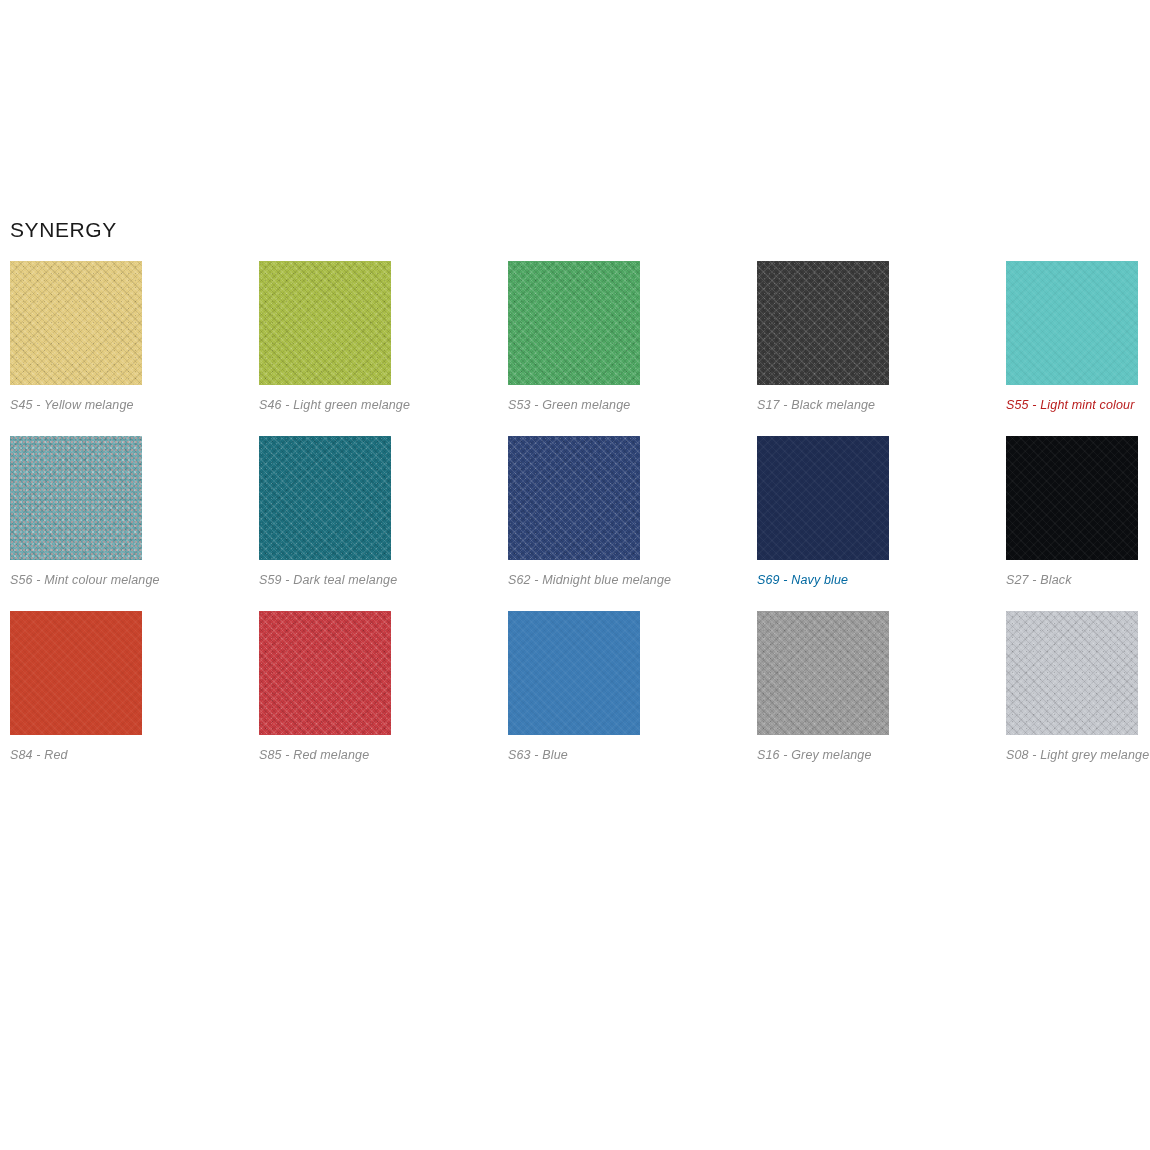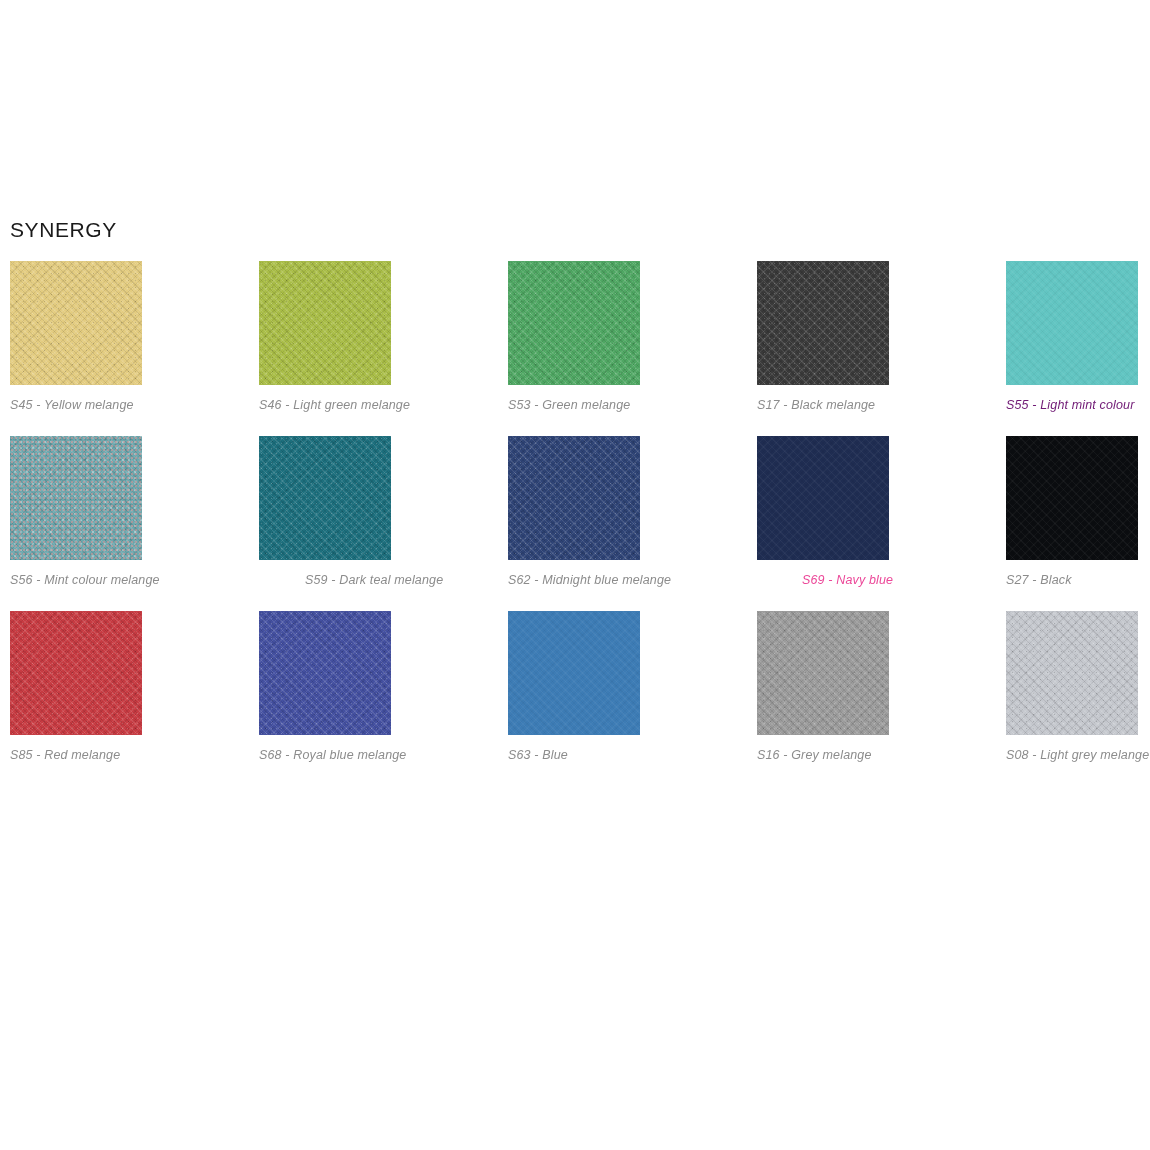--- a/index.html
+++ b/index.html
@@ -139,70 +139,69 @@
         <div class="swatch-chip" style="background-color: rgb(59, 59, 59);">
           <span class="weave"></span>
           <span class="speckle"></span>
         </div>
         <div class="swatch-label" style="color: rgb(140, 140, 140); text-align: center;">S17 - Black melange</div>
       </div>
       <div class="swatch-cell">
         <div class="swatch-chip" style="background-color: rgb(98, 197, 194);">
           <span class="weave" style="opacity: 0.32;"></span>
         </div>
-        <div class="swatch-label" style="color: #701a75;">S55 - Light mint colour</div>
+        <div class="swatch-label" style="color: #b91c1c;">S55 - Light mint colour</div>
       </div>
       <div class="swatch-cell">
         <div class="swatch-chip" style="background-color: rgb(110, 167, 173);">
           <span class="weave"></span>
           <span class="speckle" style="opacity: 1; background-image: radial-gradient(rgba(214, 150, 150, 0.55) 0.8px, rgba(0, 0, 0, 0) 1.1px), radial-gradient(rgba(255, 255, 255, 0.3) 0.8px, rgba(0, 0, 0, 0) 1.1px), radial-gradient(rgba(40, 90, 100, 0.35) 0.8px, rgba(0, 0, 0, 0) 1.1px); background-size: 4px 4px, 6px 6px, 5px 5px; background-position: 0px 0px, 2px 3px, 3px 1px;"></span>
         </div>
         <div class="swatch-label" style="color: rgb(140, 140, 140);">S56 - Mint colour melange</div>
       </div>
       <div class="swatch-cell">
         <div class="swatch-chip" style="background-color: rgb(29, 111, 125);">
           <span class="weave"></span>
           <span class="speckle"></span>
         </div>
-        <div class="swatch-label" style="color: rgb(140, 140, 140); margin-left: 46px;">S59 - Dark teal melange</div>
+        <div class="swatch-label" style="color: rgb(140, 140, 140);">S59 - Dark teal melange</div>
       </div>
       <div class="swatch-cell">
         <div class="swatch-chip" style="background-color: rgb(47, 68, 118);">
           <span class="weave"></span>
           <span class="speckle"></span>
         </div>
         <div class="swatch-label" style="color: rgb(140, 140, 140);">S62 - Midnight blue melange</div>
       </div>
       <div class="swatch-cell">
         <div class="swatch-chip" style="background-color: rgb(31, 45, 82);">
           <span class="weave" style="opacity: 0.32;"></span>
         </div>
-        <div class="swatch-label" style="color: #ec4899; margin-left: 45px;">S69 - Navy blue</div>
+        <div class="swatch-label" style="color: #0369a1;">S69 - Navy blue</div>
       </div>
       <div class="swatch-cell">
         <div class="swatch-chip" style="background-color: rgb(11, 13, 16);">
           <span class="weave" style="opacity: 0.32;"></span>
         </div>
         <div class="swatch-label" style="color: rgb(140, 140, 140);">S27 - Black</div>
       </div>
       <div class="swatch-cell">
+        <div class="swatch-chip" style="background-color: rgb(200, 67, 44);">
+          <span class="weave" style="opacity: 0.32;"></span>
+        </div>
+        <div class="swatch-label" style="color: rgb(140, 140, 140);">S84 - Red</div>
+      </div>
+      <div class="swatch-cell">
         <div class="swatch-chip" style="background-color: rgb(199, 59, 66);">
           <span class="weave"></span>
           <span class="speckle"></span>
         </div>
         <div class="swatch-label" style="color: rgb(140, 140, 140);">S85 - Red melange</div>
       </div>
       <div class="swatch-cell">
-        <div class="swatch-chip" style="background-color: rgb(68, 80, 160);">
-          <span class="weave"></span>
-          <span class="speckle"></span>
-        </div>
-        <div class="swatch-label" style="color: rgb(140, 140, 140);">S68 - Royal blue melange</div>
-      </div>
-      <div class="swatch-cell">
         <div class="swatch-chip" style="background-color: rgb(61, 124, 181);">
           <span class="weave" style="opacity: 0.32;"></span>
         </div>
         <div class="swatch-label" style="color: rgb(140, 140, 140);">S63 - Blue</div>
       </div>
       <div class="swatch-cell">
         <div class="swatch-chip" style="background-color: rgb(155, 155, 155);">
           <span class="weave"></span>
           <span class="speckle"></span>
         </div>

